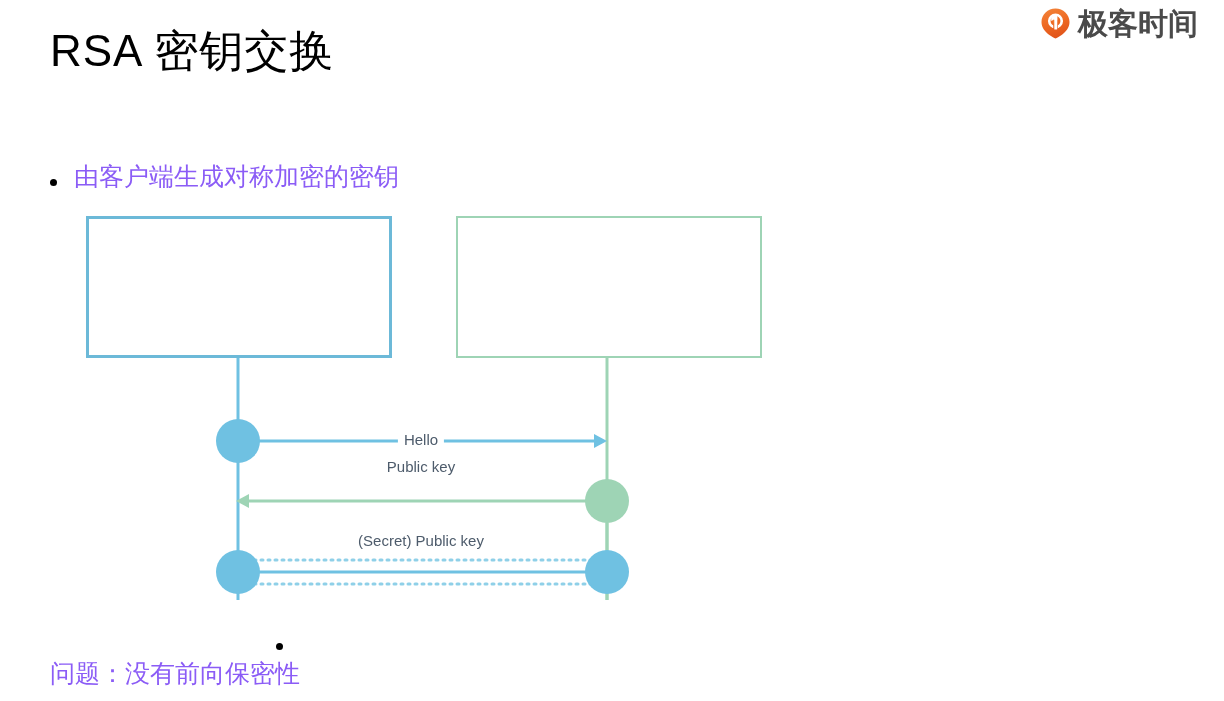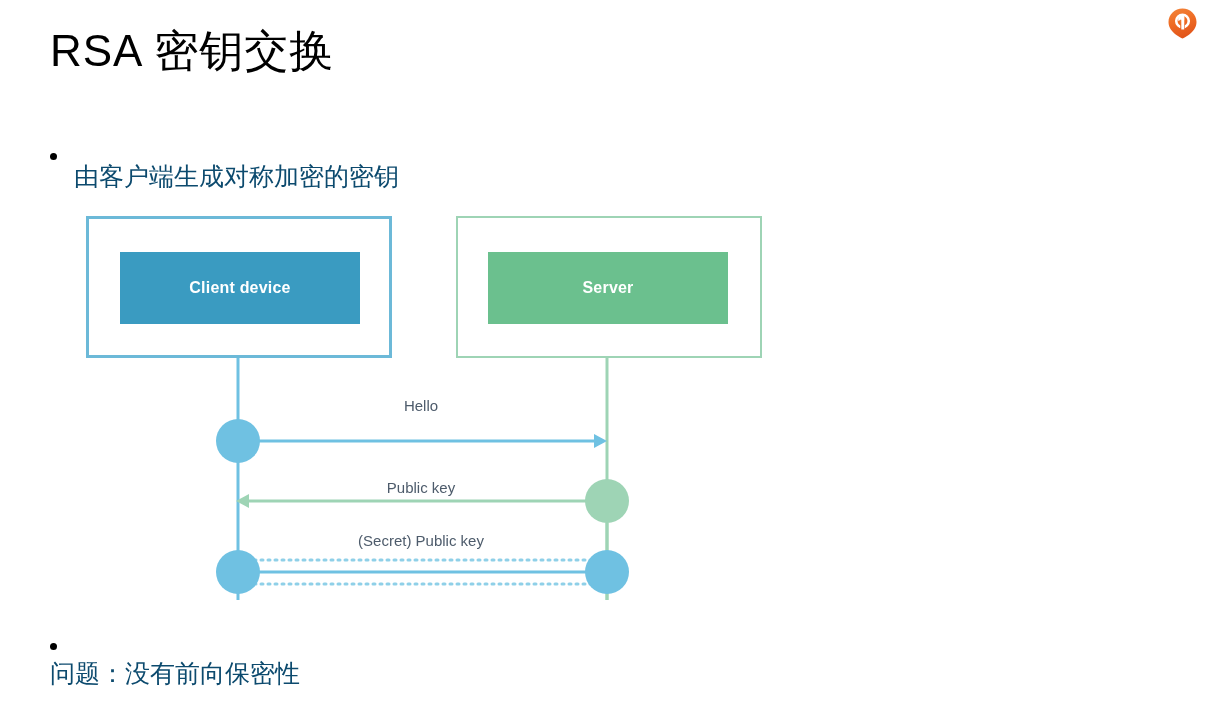--- a/index.html
+++ b/index.html
@@ -51,23 +51,23 @@
     letter-spacing: 1px;
     line-height: 1.2;
     white-space: nowrap;
     text-align: right;
   }
 
   
   .bullet {
     position: absolute;
     display: flex;
-    align-items: flex-start;
+    align-items: flex-end;
     font-size: 25px;
-    color: #0c4a6e;
+    color: #8b5cf6;
     white-space: nowrap;
   }
   .bullet-dot {
     display: inline-block;
     width: 7px;
     height: 7px;
     border-radius: 50%;
     background: #000;
     margin-right: 17px;
     position: relative;
@@ -128,22 +128,22 @@
   
   .msg-label {
     position: absolute;
     font-size: 15px;
     color: #4d5b6b;
     white-space: nowrap;
     transform: translateX(-50%);
     background: #ffffff;
     padding: 0 6px;
   }
-  #label-hello   { left: 421px; top: 397px; }
-  #label-pubkey  { left: 421px; top: 479px; }
+  #label-hello   { left: 421px; top: 431px; }
+  #label-pubkey  { left: 421px; top: 458px; }
   #label-secret  { left: 421px; top: 532px; }
 
   .dot-node {
     position: absolute;
     border-radius: 50%;
   }
   #dot-client-1 { left: 216px; top: 419px; width: 44px; height: 44px; background: #6fc1e2; }
   #dot-client-2 { left: 216px; top: 550px; width: 44px; height: 44px; background: #6fc1e2; }
   #dot-server-1 { left: 585px; top: 479px; width: 44px; height: 44px; background: #9ed4b5; }
   #dot-server-2 { left: 585px; top: 550px; width: 44px; height: 44px; background: #6fc1e2; }
@@ -163,20 +163,21 @@
       </defs>
       <path d="M31 1 C15.5 1 3 13.2 3 28.2 C3 39 10 48.5 19.5 54.5 C24 57.4 28 60 31 61 C34 60 38 57.4 42.5 54.5 C52 48.5 59 39 59 28.2 C59 13.2 46.5 1 31 1 Z" fill="url(#gbgrad)"></path>
       <path d="M34.5 13.5 L34.5 42.5 L28.5 42.5 L28.5 22.0 L22.5 26.0 L22.5 19.2 L29.6 13.5 Z" fill="#ffffff"></path>
       <path d="M31 17 m-11.5 0 a11.5 11.5 0 1 0 23 0 a11.5 11.5 0 1 0 -23 0" fill="none" stroke="#ffffff" stroke-width="0"></path>
       <circle cx="31" cy="26" r="12.5" fill="none" stroke="#ffffff" stroke-width="5.2"></circle>
       <rect x="26.5" y="24" width="9" height="20" fill="url(#gbgrad)"></rect>
       <rect x="28.6" y="16" width="5.8" height="27" fill="#ffffff"></rect>
       <path d="M29.0 21.5 L23.6 25.6 L23.6 19.6 L29.0 15.6 Z" fill="#ffffff"></path>
     </svg>
   </div>
+  <div class="brand-text">极客时间</div>
 </div>
 
 <div class="slide-title">RSA 密钥交换</div>
 
 <div class="bullet" id="bullet-1">
   <span class="bullet-dot"></span>
   <span>由客户端生成对称加密的密钥</span>
 </div>
 
 <div class="diagram">
@@ -194,28 +195,22 @@
 
     <line x1="607" y1="501" x2="245" y2="501" stroke="#9ed4b5" stroke-width="3"></line>
     <polygon points="236,501 249,494 249,508" fill="#9ed4b5"></polygon>
 
     <line x1="240" y1="560" x2="606" y2="560" stroke="#8fd0e8" stroke-width="3" stroke-dasharray="2 5" stroke-linecap="round"></line>
     <line x1="240" y1="584" x2="606" y2="584" stroke="#8fd0e8" stroke-width="3" stroke-dasharray="2 5" stroke-linecap="round"></line>
     <line x1="238" y1="572" x2="607" y2="572" stroke="#6fc1e2" stroke-width="3"></line>
   </svg>
 
   <div class="node-box" id="client-box"></div>
-  <div class="node-inner" id="client-inner">
-    <span>Client device</span>
-  </div>
 
   <div class="node-box" id="server-box"></div>
-  <div class="node-inner" id="server-inner">
-    <span>Server</span>
-  </div>
 
   <div class="dot-node" id="dot-client-1"></div>
   <div class="dot-node" id="dot-server-1"></div>
   <div class="dot-node" id="dot-client-2"></div>
   <div class="dot-node" id="dot-server-2"></div>
 
   <div class="msg-label" id="label-hello">Hello</div>
   <div class="msg-label" id="label-pubkey">Public key</div>
   <div class="msg-label" id="label-secret">(Secret) Public key</div>
 </div>

